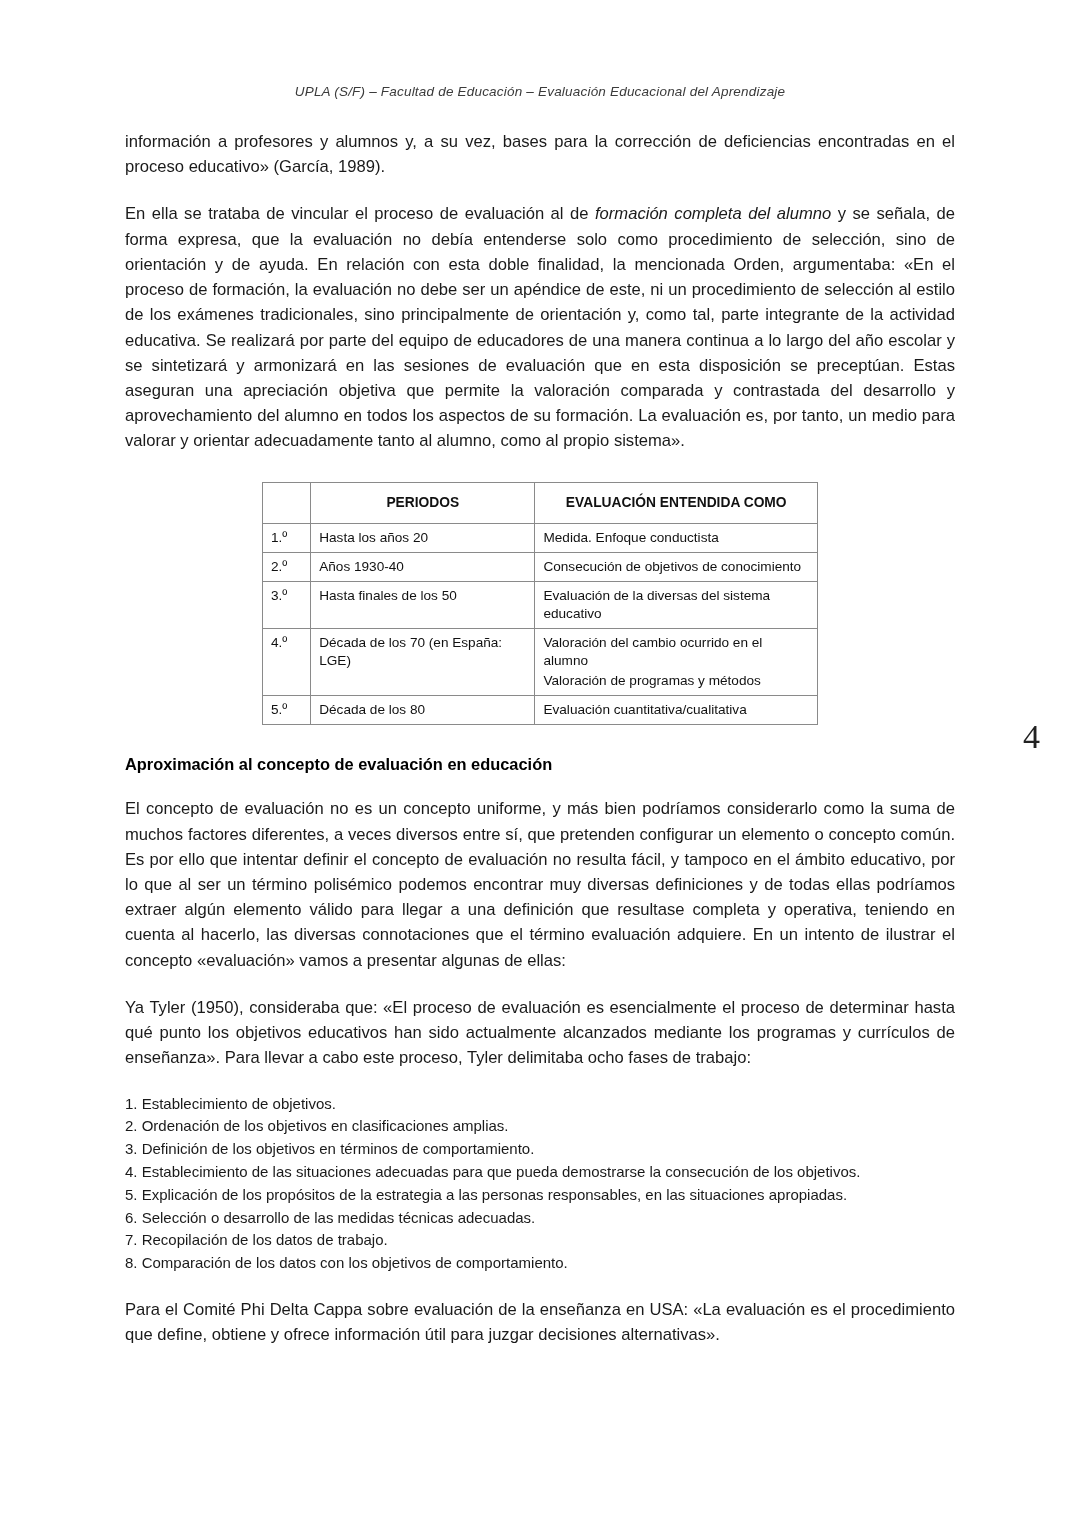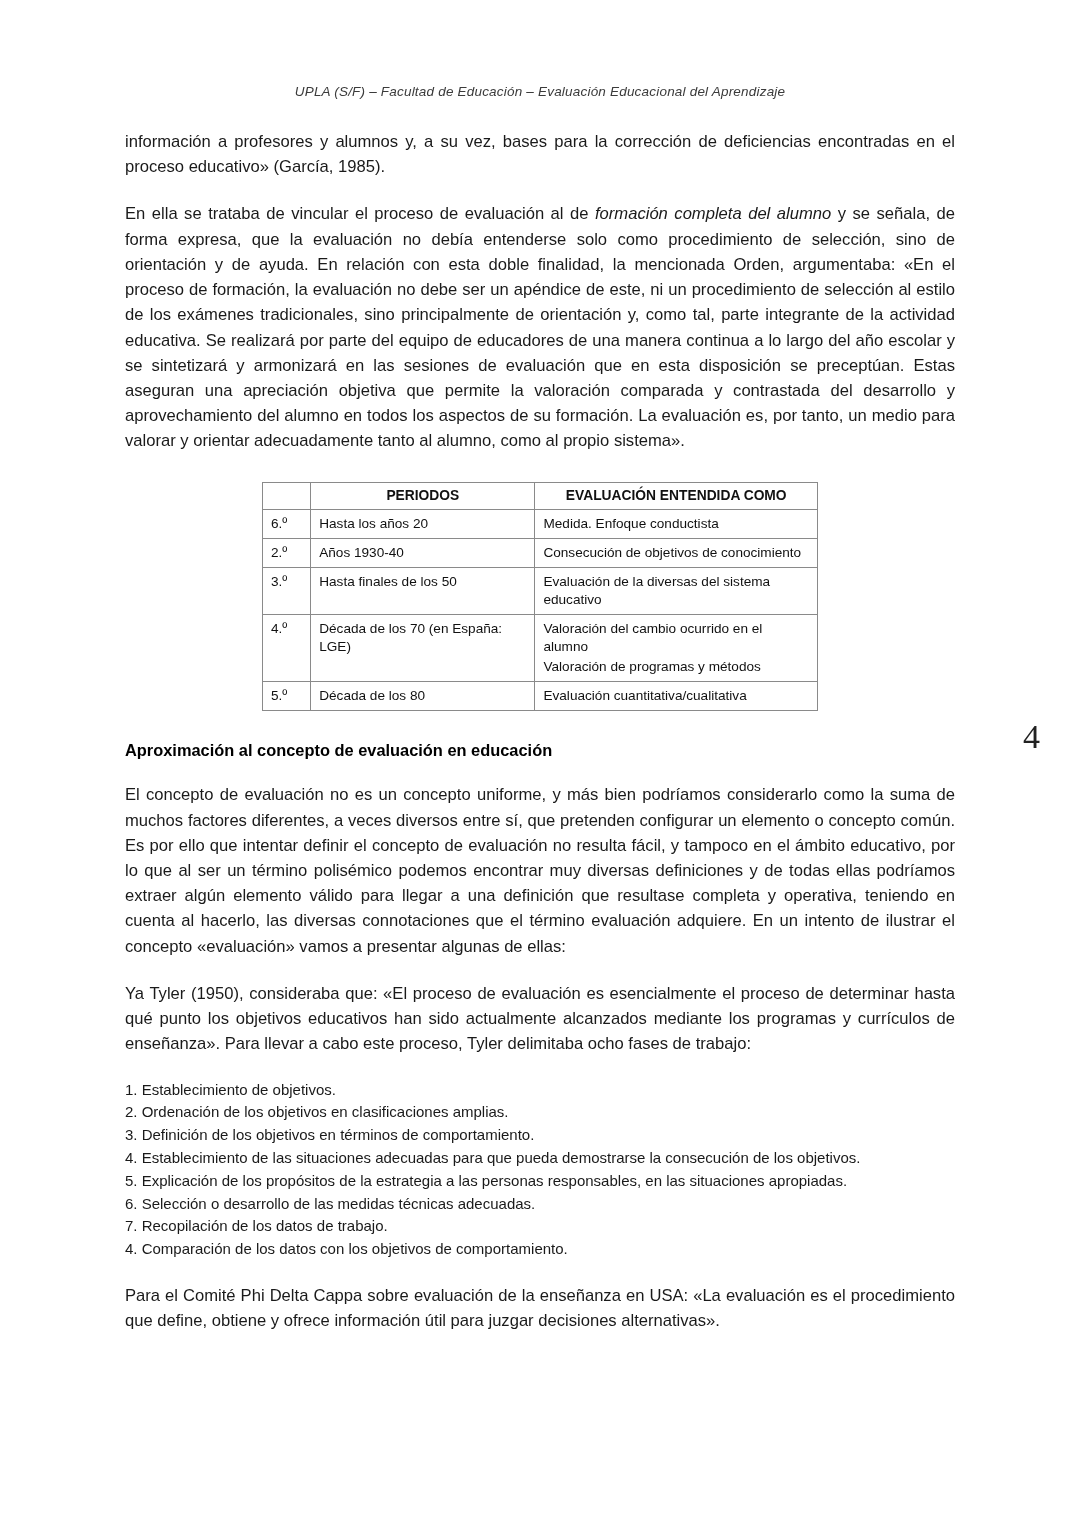--- a/index.html
+++ b/index.html
@@ -68,21 +68,21 @@
     padding: 5px 8px;
     vertical-align: top;
     text-align: left;
     font-weight: normal;
     line-height: 1.32;
   }
   table.periods thead th {
     text-align: center;
     font-weight: bold;
     font-size: 13.8px;
-    padding: 4px 8px;
+    padding: 11px 8px;
   }
   table.periods td.num {
     width: 34px;
     text-align: left;
     white-space: nowrap;
   }
   table.periods td.label {
     width: 232px;
   }
   table.periods td.desc {
@@ -118,36 +118,36 @@
 <body>
 
 <div class="page">
 
   <div class="header">UPLA (S/F) – Facultad de Educación – Evaluación Educacional del Aprendizaje</div>
 
   <div class="page-number">4</div>
 
   <div class="content">
 
-    <p class="body-text">información a profesores y alumnos y, a su vez, bases para la corrección de deficiencias encontradas en el proceso educativo» (García, 1985).</p>
+    <p class="body-text">información a profesores y alumnos y, a su vez, bases para la corrección de deficiencias encontradas en el proceso educativo» (García, 1989).</p>
 
     <p class="body-text"><span>En ella se trataba de vincular el proceso de evaluación al de </span><span class="italic">formación completa del alumno</span><span> y se señala, de forma expresa, que la evaluación no debía entenderse solo como procedimiento de selección, sino de orientación y de ayuda. En relación con esta doble finalidad, la mencionada Orden, argumentaba: «En el proceso de formación, la evaluación no debe ser un apéndice de este, ni un procedimiento de selección al estilo de los exámenes tradicionales, sino principalmente de orientación y, como tal, parte integrante de la actividad educativa. Se realizará por parte del equipo de educadores de una manera continua a lo largo del año escolar y se sintetizará y armonizará en las sesiones de evaluación que en esta disposición se preceptúan. Estas aseguran una apreciación objetiva que permite la valoración comparada y contrastada del desarrollo y aprovechamiento del alumno en todos los aspectos de su formación. La evaluación es, por tanto, un medio para valorar y orientar adecuadamente tanto al alumno, como al propio sistema».</span></p>
 
     <div class="table-wrap">
       <table class="periods">
         <thead>
           <tr>
             <th class="num"></th>
             <th>PERIODOS</th>
             <th>EVALUACIÓN ENTENDIDA COMO</th>
           </tr>
         </thead>
         <tbody>
           <tr>
-            <td class="num">6.º</td>
+            <td class="num">1.º</td>
             <td class="label">Hasta los años 20</td>
             <td class="desc">
                 <span class="cell-line">Medida. Enfoque conductista</span>
               </td>
           </tr>
           <tr>
             <td class="num">2.º</td>
             <td class="label">Años 1930-40</td>
             <td class="desc">
                 <span class="cell-line">Consecución de objetivos de conocimiento</span>
@@ -186,19 +186,19 @@
     <p class="body-text">Ya Tyler (1950), consideraba que: «El proceso de evaluación es esencialmente el proceso de determinar hasta qué punto los objetivos educativos han sido actualmente alcanzados mediante los programas y currículos de enseñanza». Para llevar a cabo este proceso, Tyler delimitaba ocho fases de trabajo:</p>
 
     <ol class="tyler-list">
       <li>1. Establecimiento de objetivos.</li>
       <li>2. Ordenación de los objetivos en clasificaciones amplias.</li>
       <li>3. Definición de los objetivos en términos de comportamiento.</li>
       <li>4. Establecimiento de las situaciones adecuadas para que pueda demostrarse la consecución de los objetivos.</li>
       <li>5. Explicación de los propósitos de la estrategia a las personas responsables, en las situaciones apropiadas.</li>
       <li>6. Selección o desarrollo de las medidas técnicas adecuadas.</li>
       <li>7. Recopilación de los datos de trabajo.</li>
-      <li>4. Comparación de los datos con los objetivos de comportamiento.</li>
+      <li>8. Comparación de los datos con los objetivos de comportamiento.</li>
     </ol>
 
     <p class="body-text">Para el Comité Phi Delta Cappa sobre evaluación de la enseñanza en USA: «La evaluación es el procedimiento que define, obtiene y ofrece información útil para juzgar decisiones alternativas».</p>
 
   </div>
 </div>
 
 </body></html>

